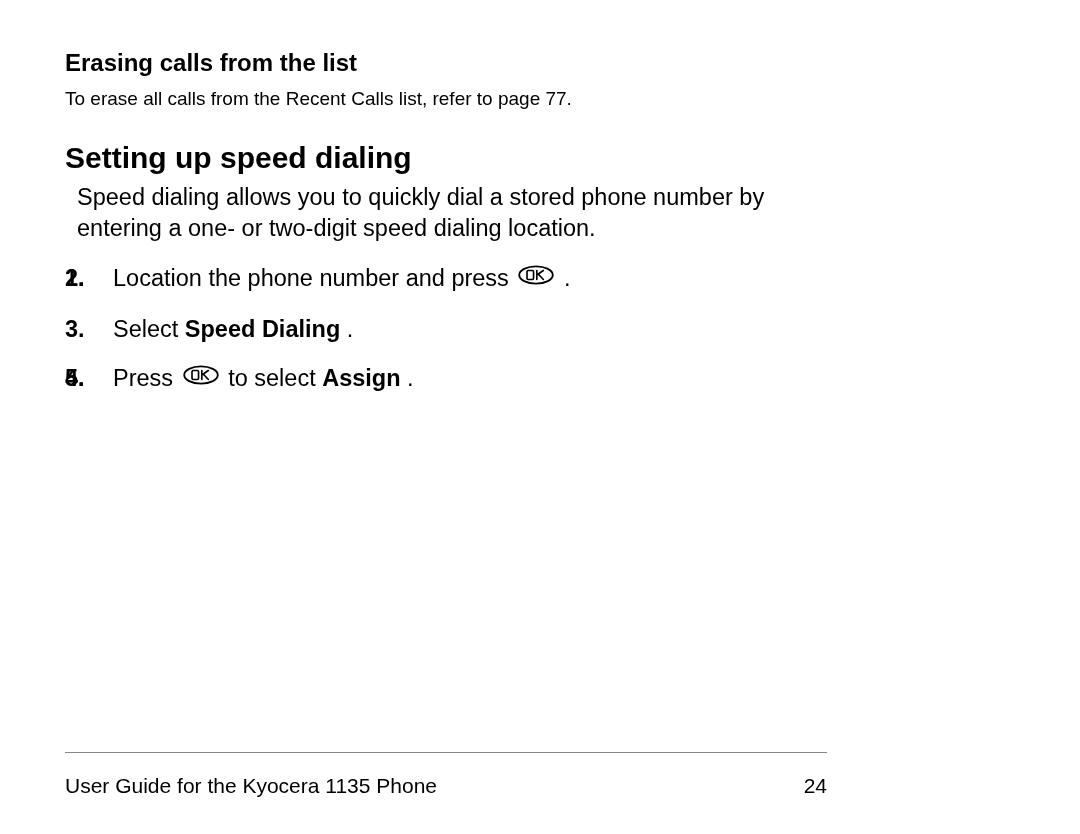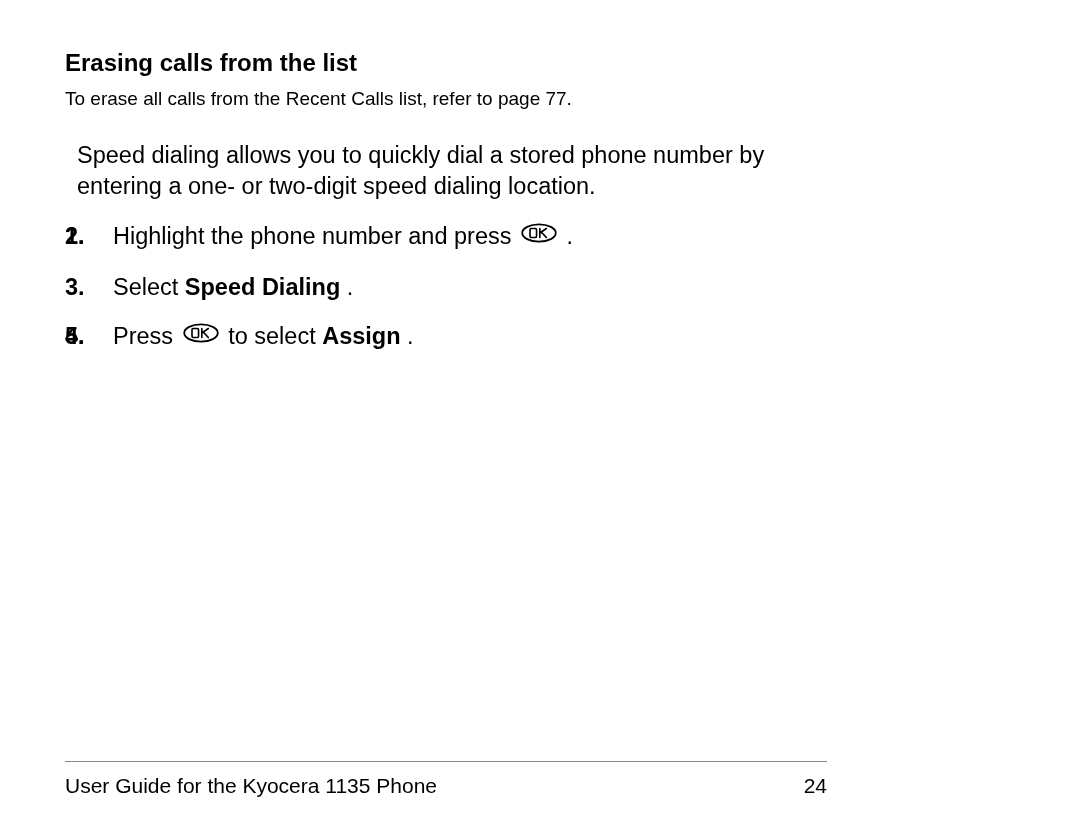--- a/index.html
+++ b/index.html
@@ -67,43 +67,44 @@
     margin: 0 3px;
     position: relative;
     top: -2px;
   }
   .footer {
     position: absolute;
     left: 65px;
     right: 65px;
     bottom: 36px;
     border-top: 1px solid #888;
-    padding-top: 12px;
+    padding-top: 21px;
     font-size: 21px;
     display: flex;
     justify-content: space-between;
   }
 </style>
 </head>
 <body>
 
 <div class="page">
 
   <h3 class="subhead">Erasing calls from the list</h3>
   <p class="body">To erase all calls from the Recent Calls list, refer to page 77.</p>
 
+  <h2 class="section">Setting up speed dialing</h2>
   <p class="intro">Speed dialing allows you to quickly dial a stored phone number by entering a one- or two-digit speed dialing location.</p>
 
   <ol class="steps">
     <li>
       <span class="num">1.</span>
     </li>
     <li>
       <span class="num">2.</span>
-      <span>Highlight the phone number and press </span>
+      <span>Location the phone number and press </span>
       <span class="ok-btn">
         <svg width="36" height="20" viewBox="0 0 44 24">
           <ellipse cx="22" cy="12" rx="20.5" ry="10.5" fill="none" stroke="#000" stroke-width="2.2"></ellipse>
           <rect x="11" y="6.5" width="8" height="11" rx="1.4" fill="none" stroke="#000" stroke-width="2"></rect>
           <path d="M23 6.5 V17.5 M23 12 L31 6.5 M25 11 L31 17.5" fill="none" stroke="#000" stroke-width="2" stroke-linecap="round" stroke-linejoin="round"></path>
         </svg>
       </span>
       <span> .</span>
     </li>
     <li>

